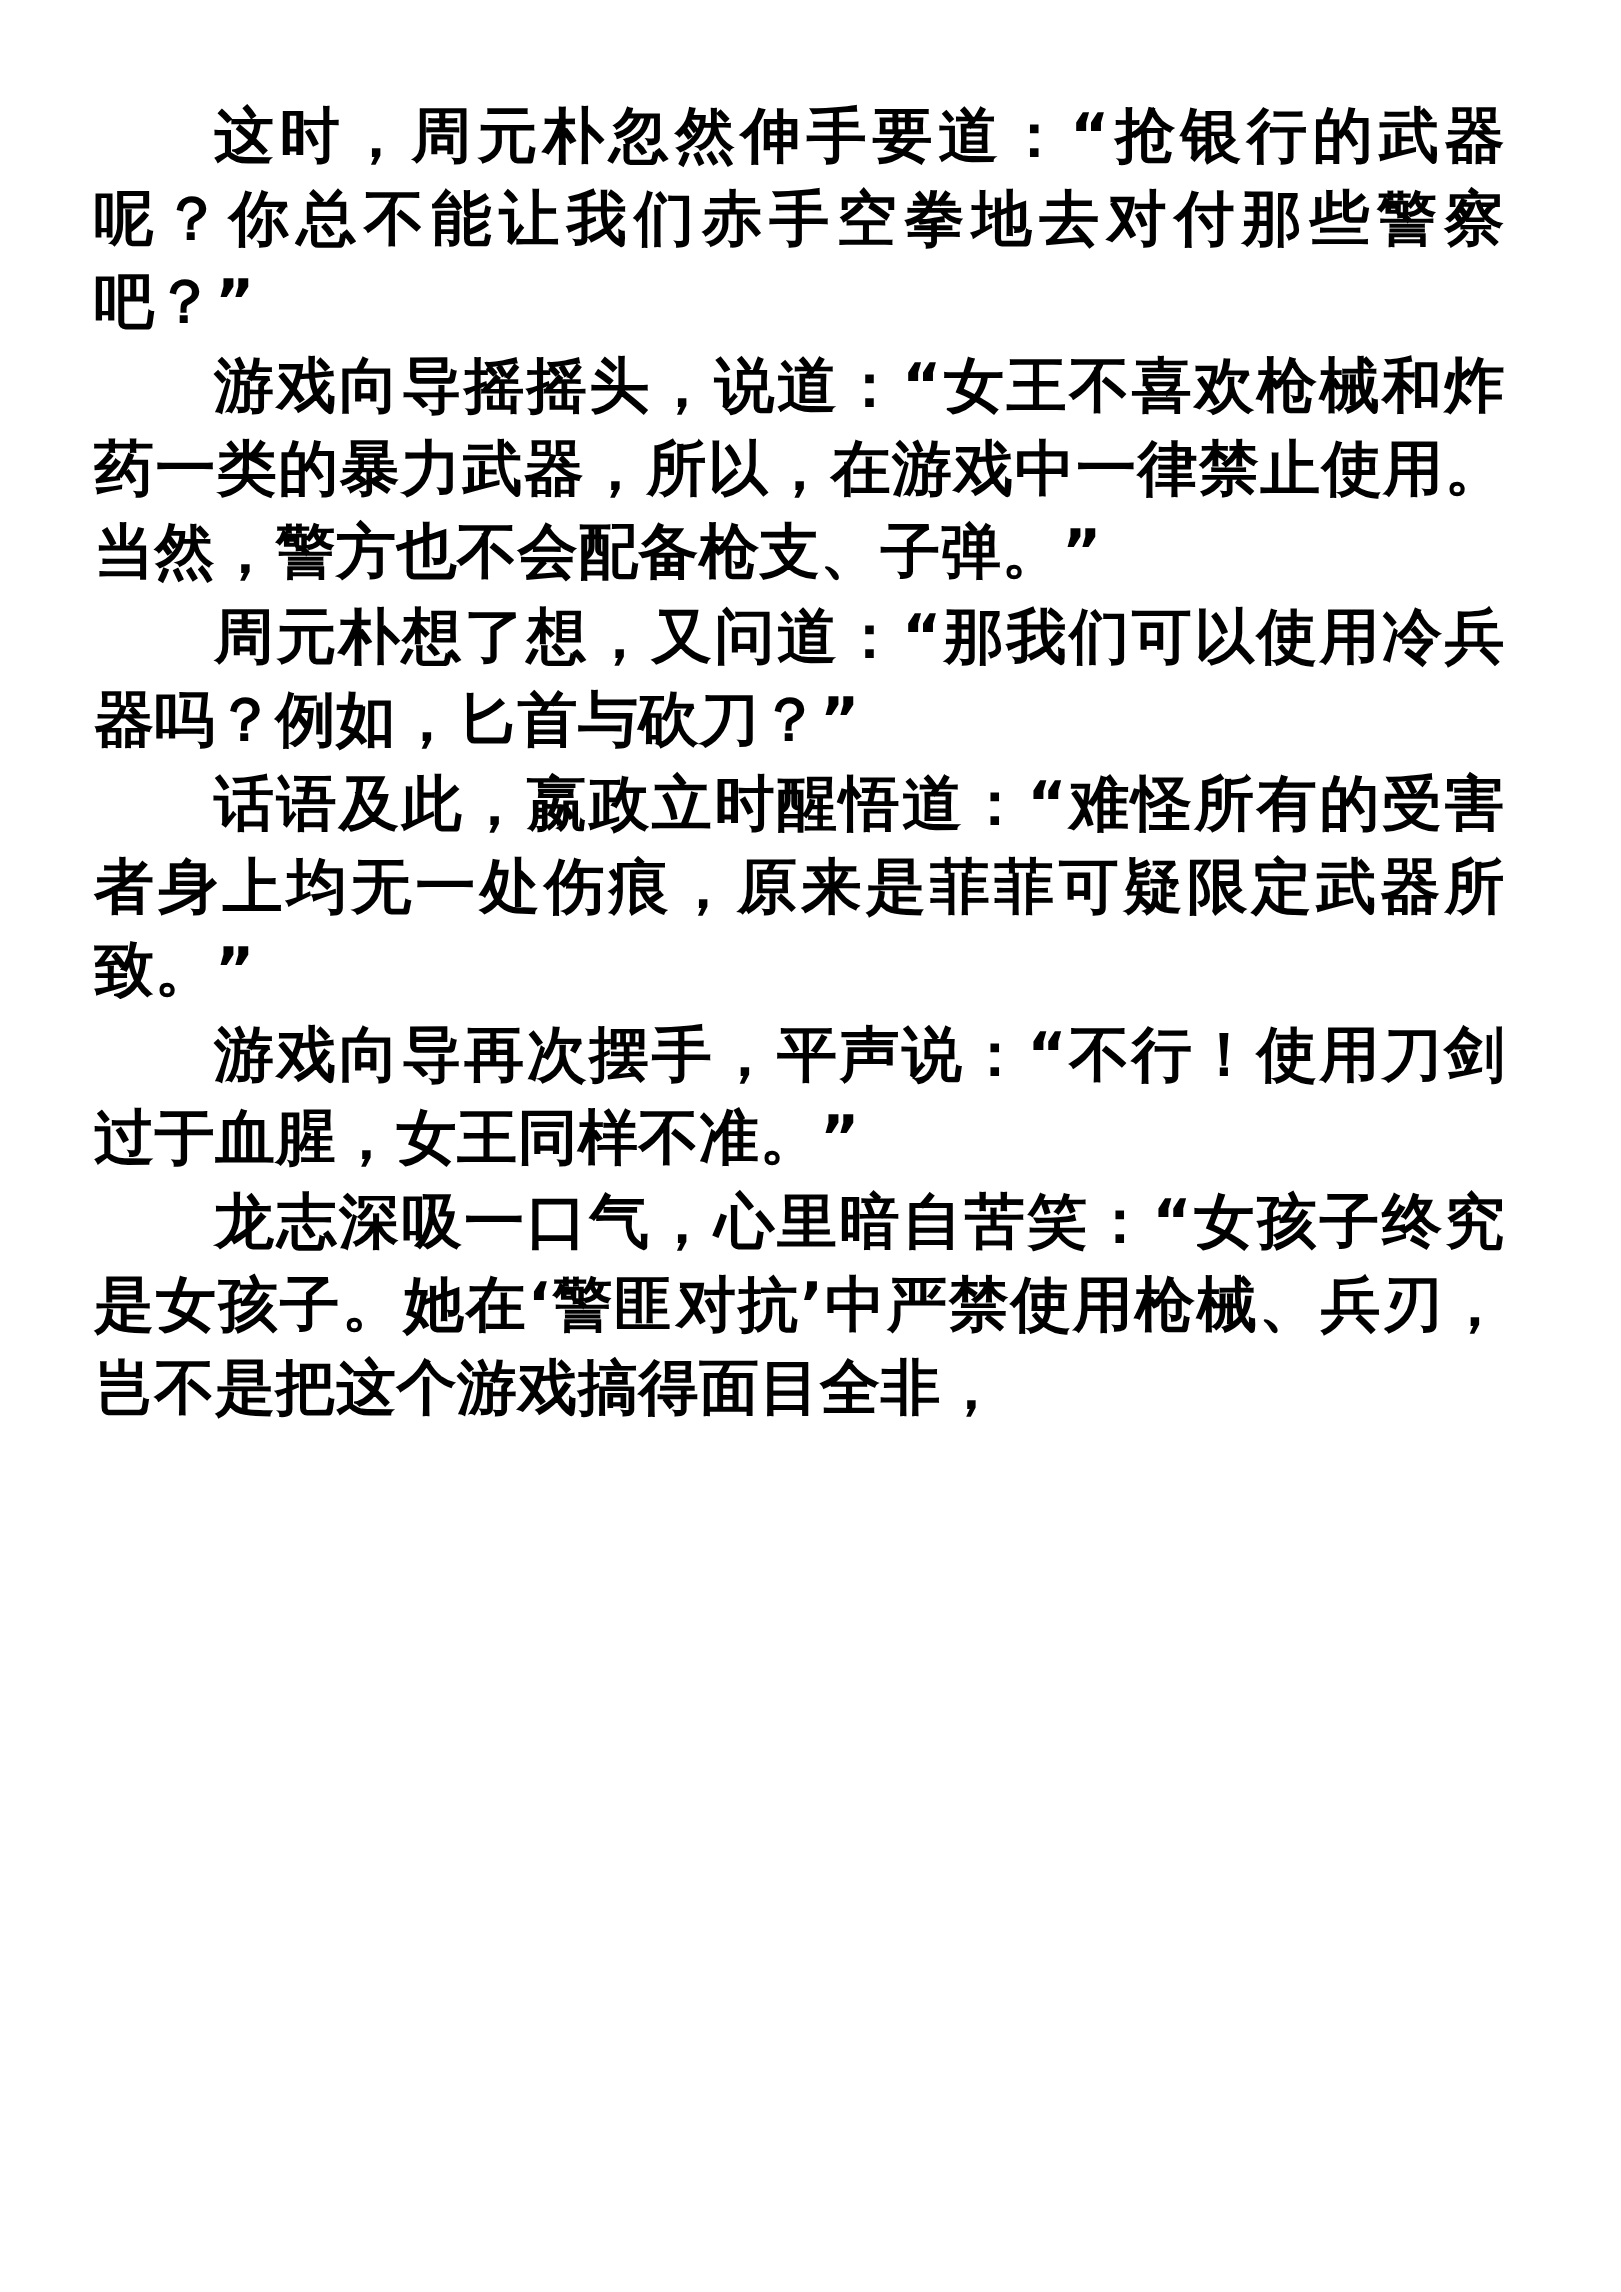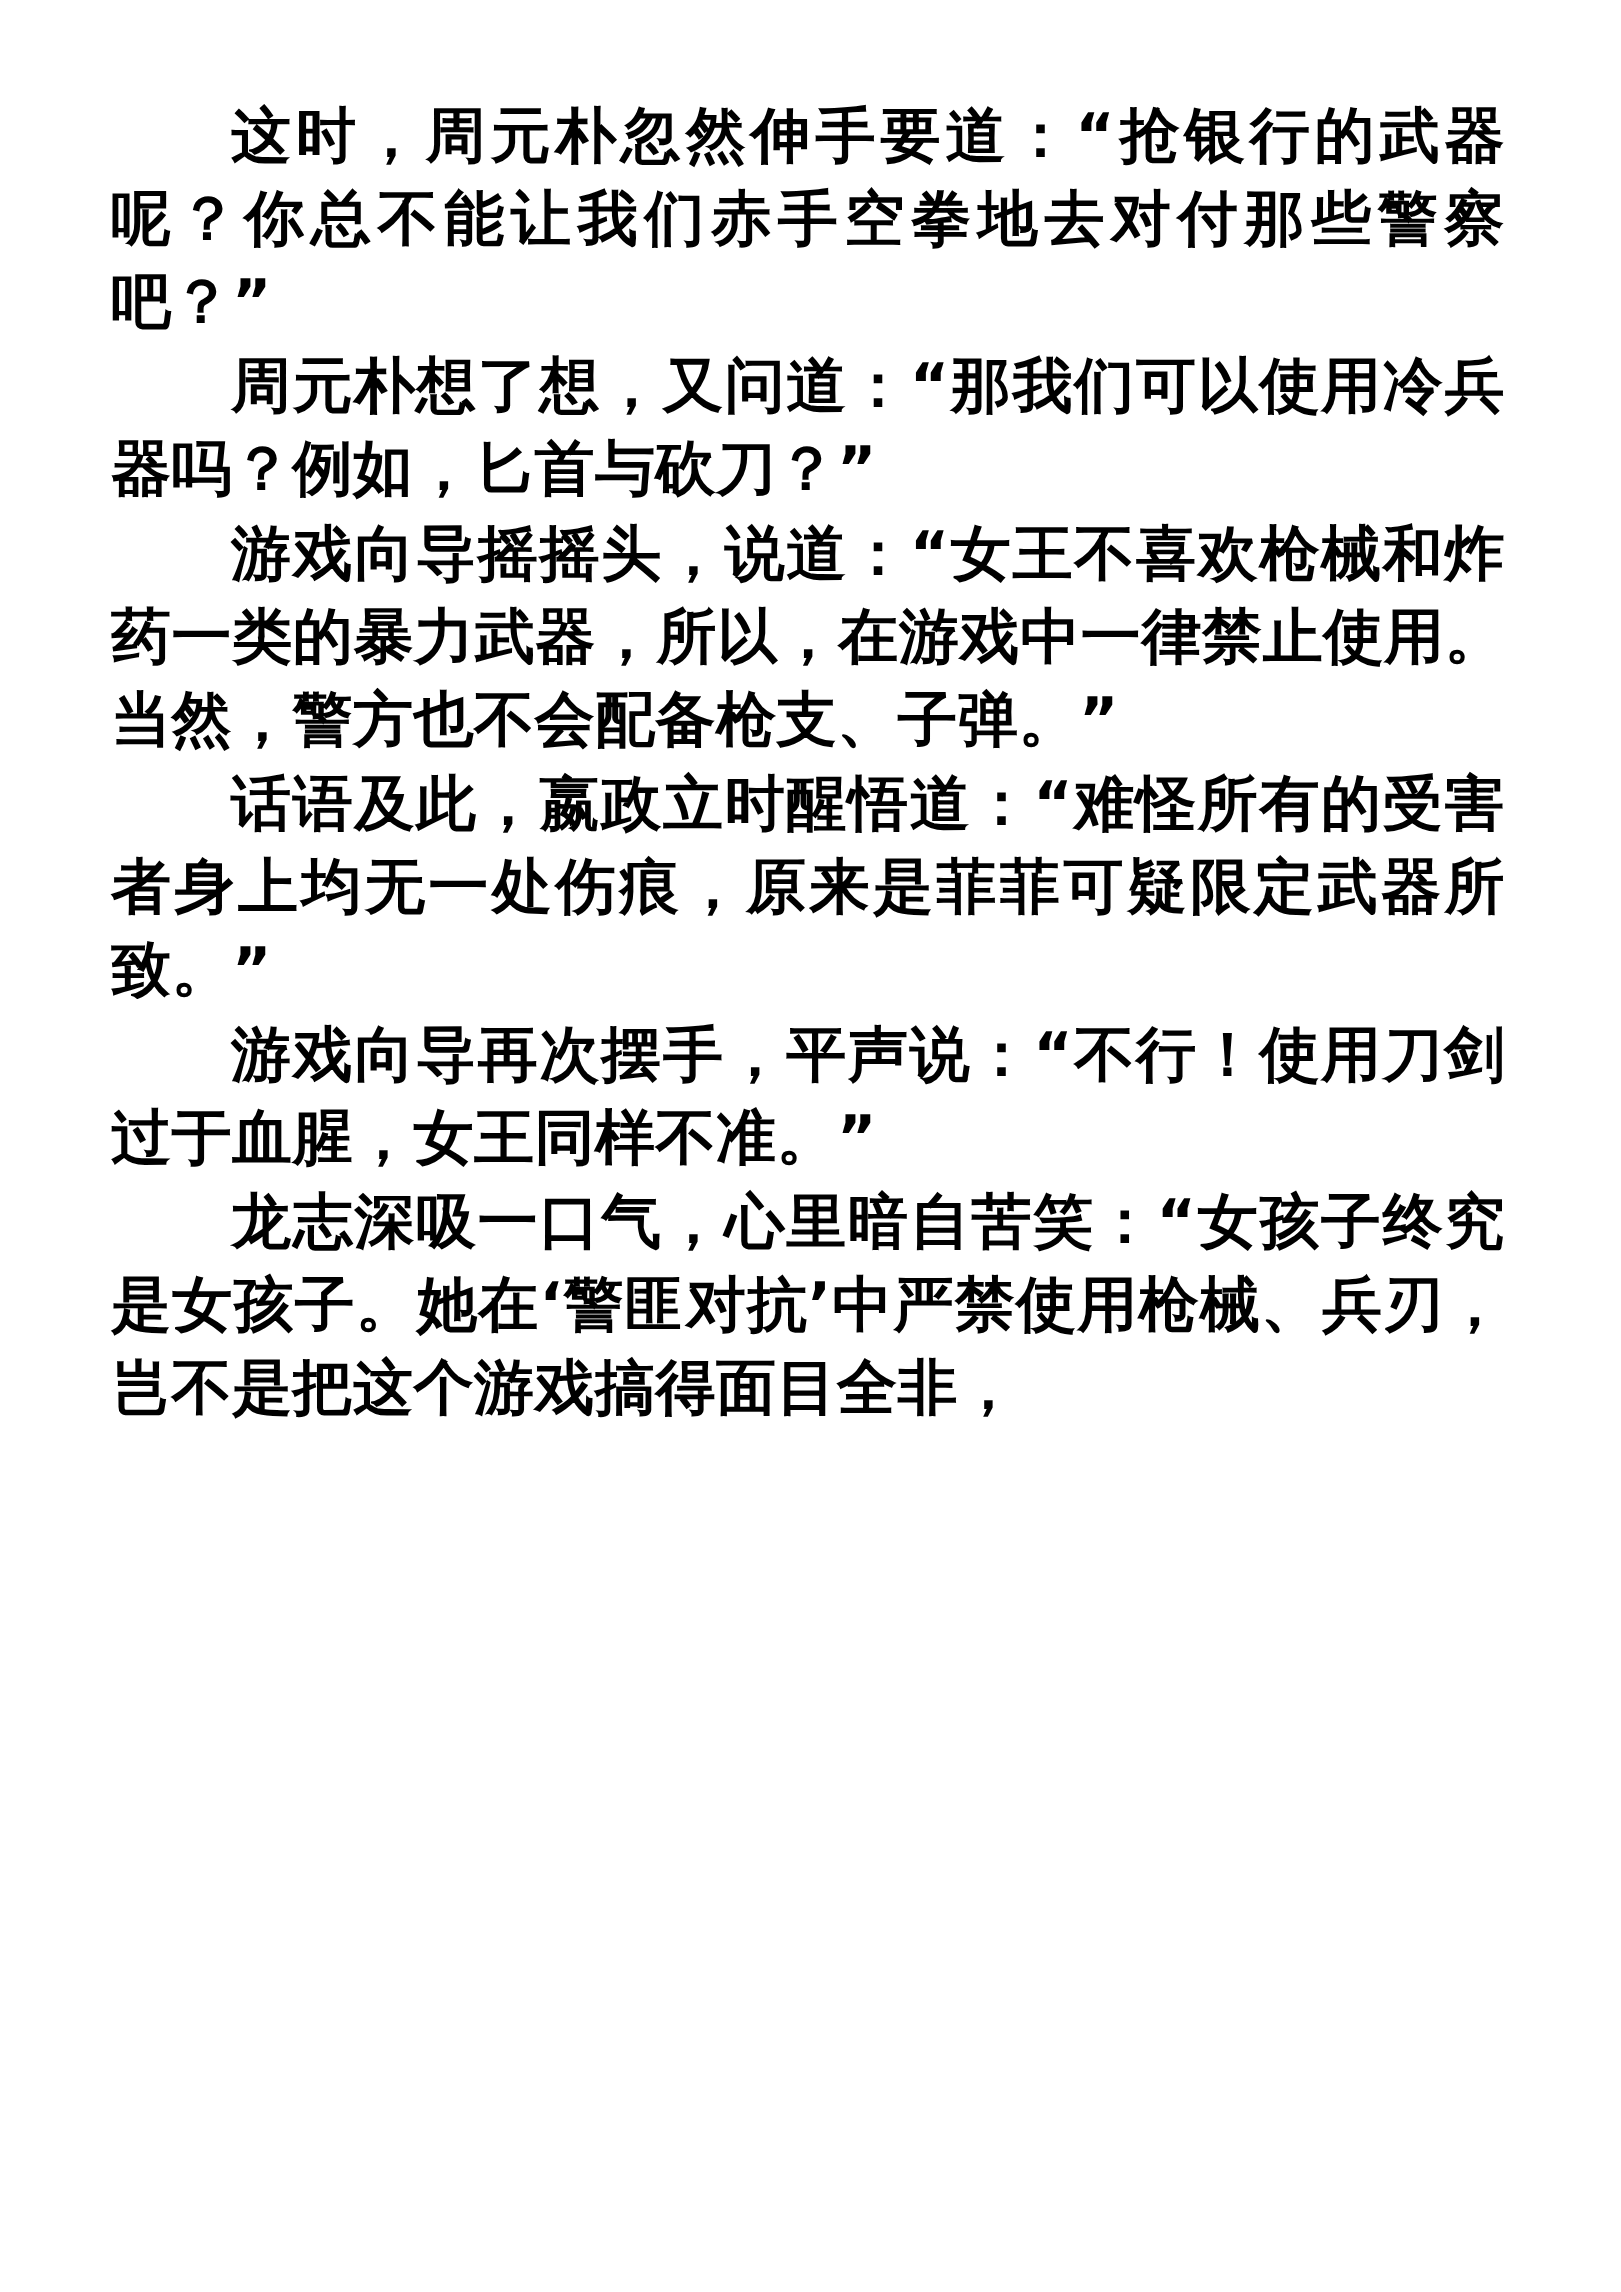--- a/index.html
+++ b/index.html
@@ -22,34 +22,33 @@
   }
   .body-text {
     color: #000000;
     font-family: "DejaVu Sans", sans-serif;
     font-size: 60px;
     line-height: 1.38;
     font-weight: 700;
     letter-spacing: 0.5px;
     text-align: justify;
     text-justify: inter-character;
-    margin-left: 17px;
   }
   .para {
     margin: 0 0 2px 0;
     text-indent: 2em;
     white-space: normal;
   }
 </style>
 </head>
 <body>
 
 <div class="page">
   <div class="body-text">
     <p class="para">这时，周元朴忽然伸手要道：“抢银行的武器呢？你总不能让我们赤手空拳地去对付那些警察吧？”</p>
+    <p class="para">游戏向导摇摇头，说道：“女王不喜欢枪械和炸药一类的暴力武器，所以，在游戏中一律禁止使用。当然，警方也不会配备枪支、子弹。”</p>
     <p class="para">周元朴想了想，又问道：“那我们可以使用冷兵器吗？例如，匕首与砍刀？”</p>
-    <p class="para">游戏向导摇摇头，说道：“女王不喜欢枪械和炸药一类的暴力武器，所以，在游戏中一律禁止使用。当然，警方也不会配备枪支、子弹。”</p>
     <p class="para">话语及此，嬴政立时醒悟道：“难怪所有的受害者身上均无一处伤痕，原来是菲菲可疑限定武器所致。”</p>
     <p class="para">游戏向导再次摆手，平声说：“不行！使用刀剑过于血腥，女王同样不准。”</p>
     <p class="para">龙志深吸一口气，心里暗自苦笑：“女孩子终究是女孩子。她在‘警匪对抗’中严禁使用枪械、兵刃，岂不是把这个游戏搞得面目全非，</p>
   </div>
 </div>
 
 
 </body></html>

